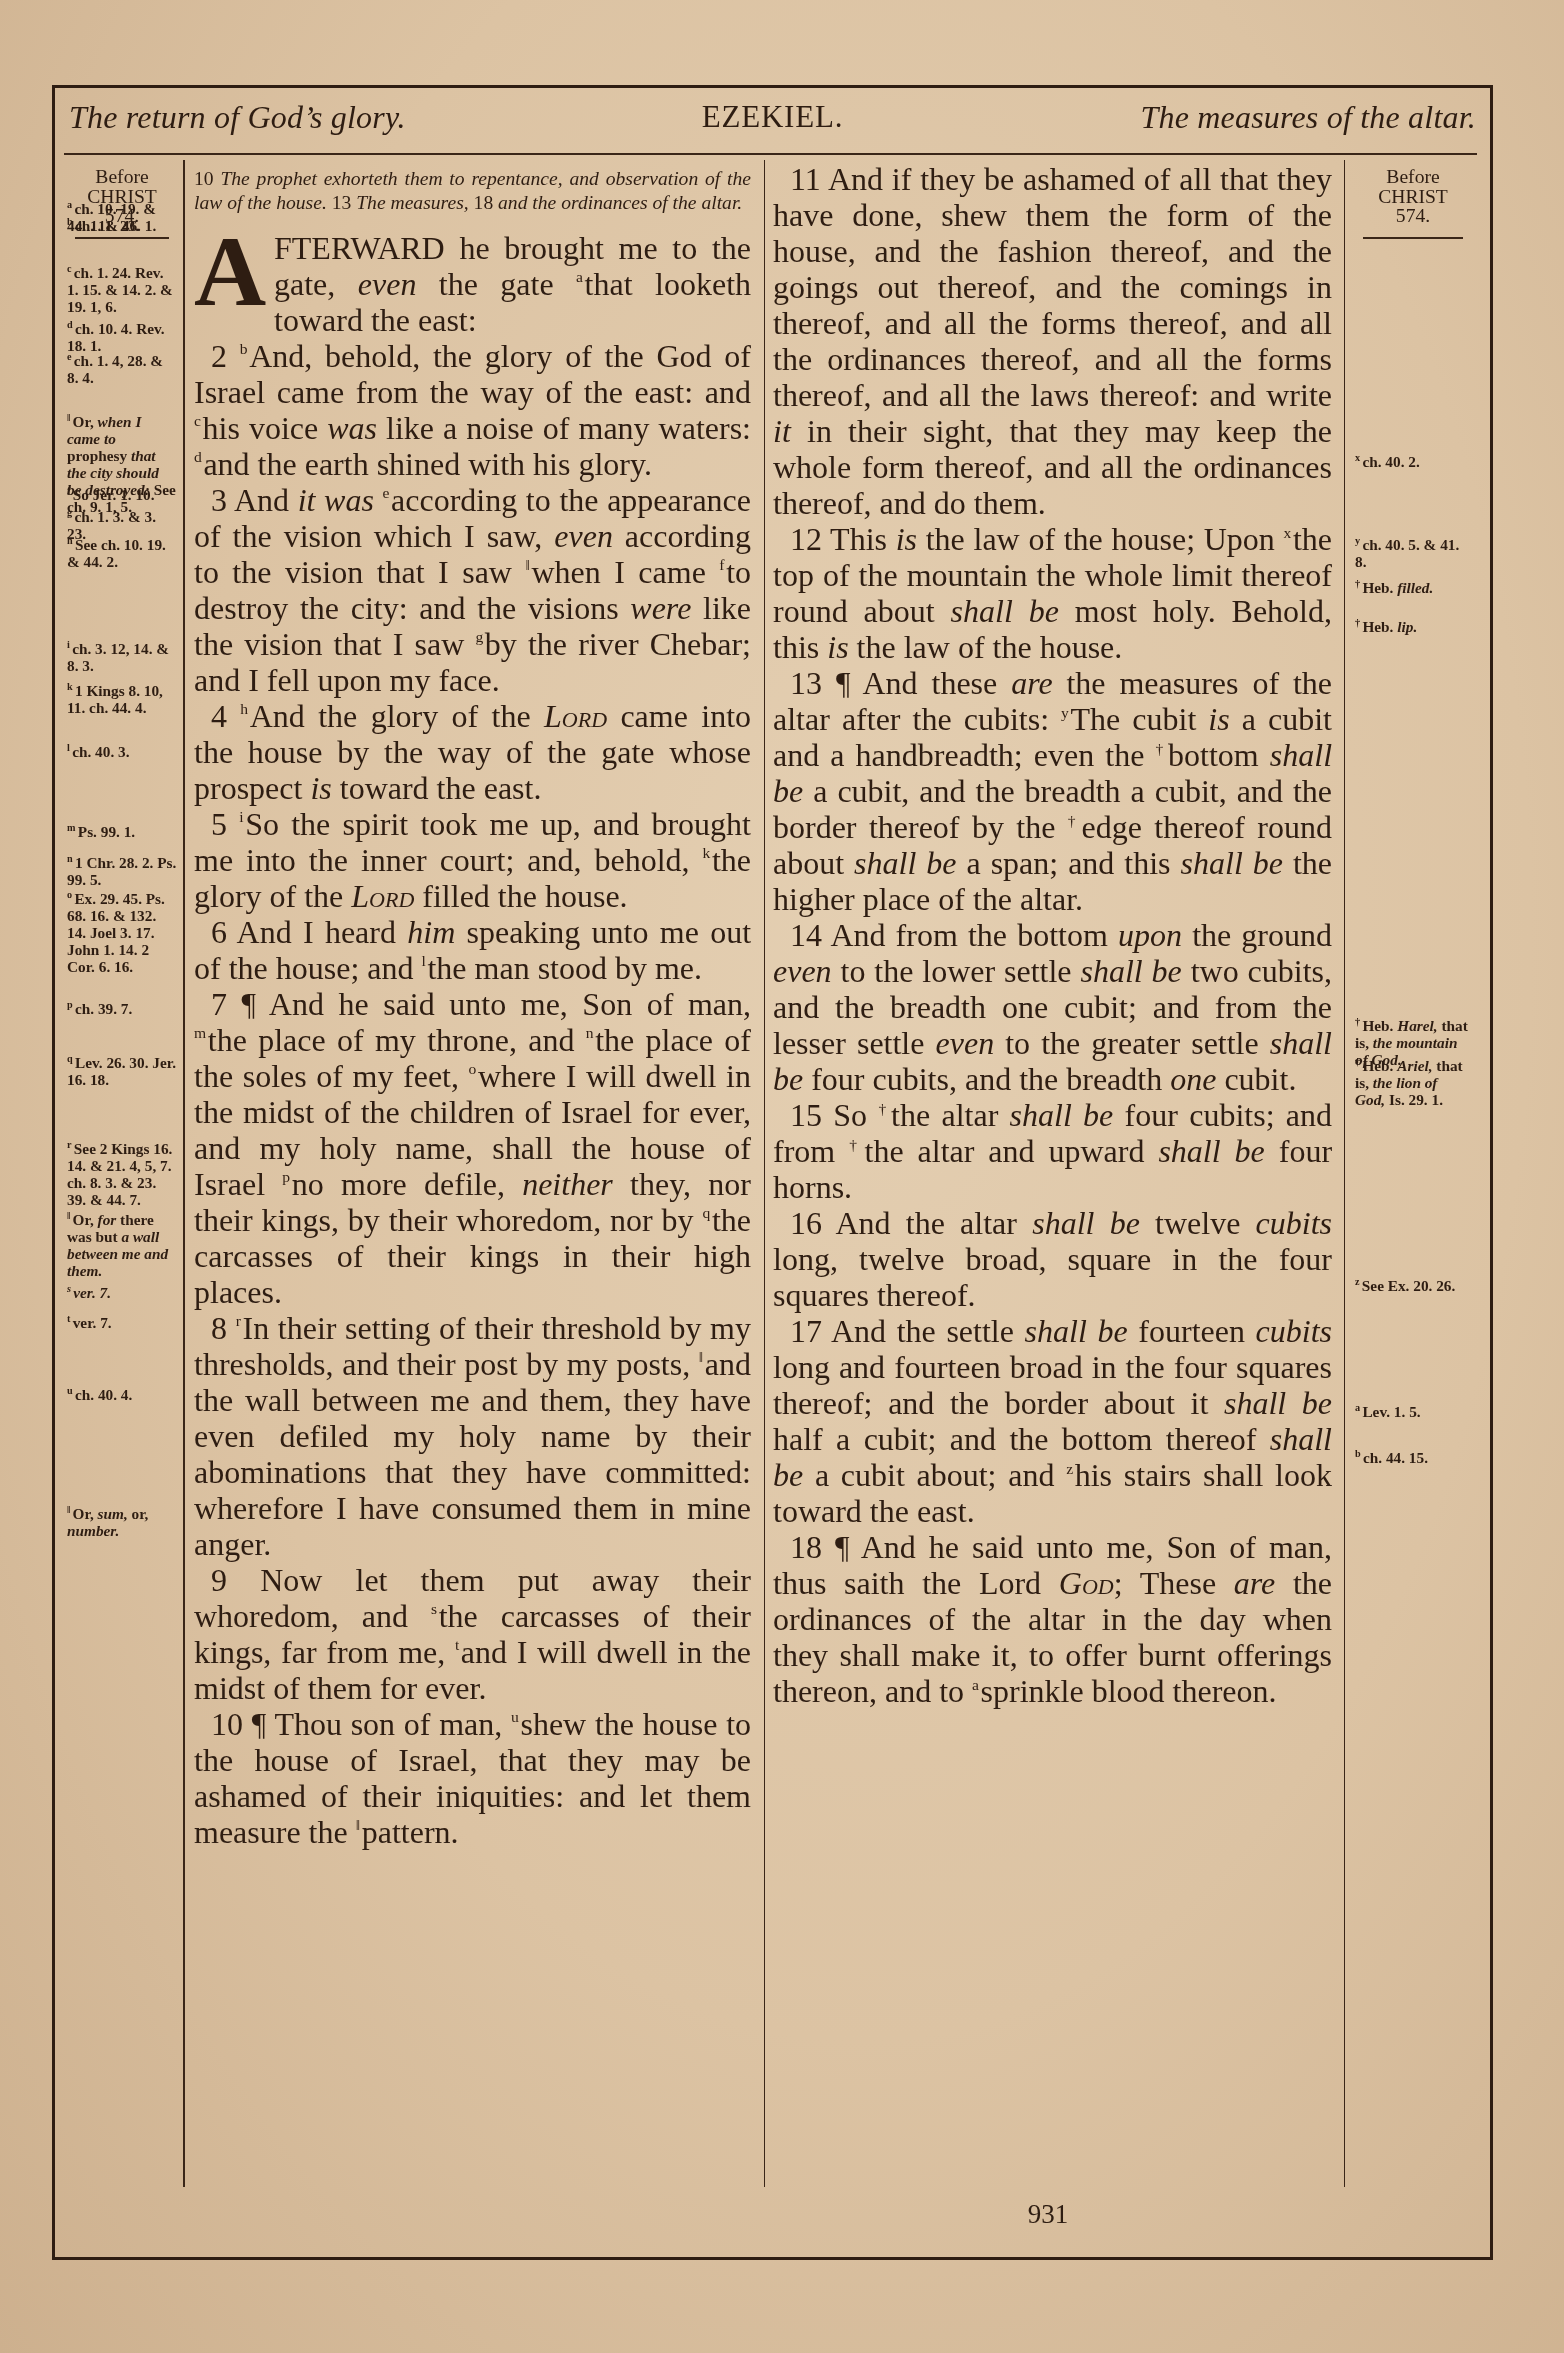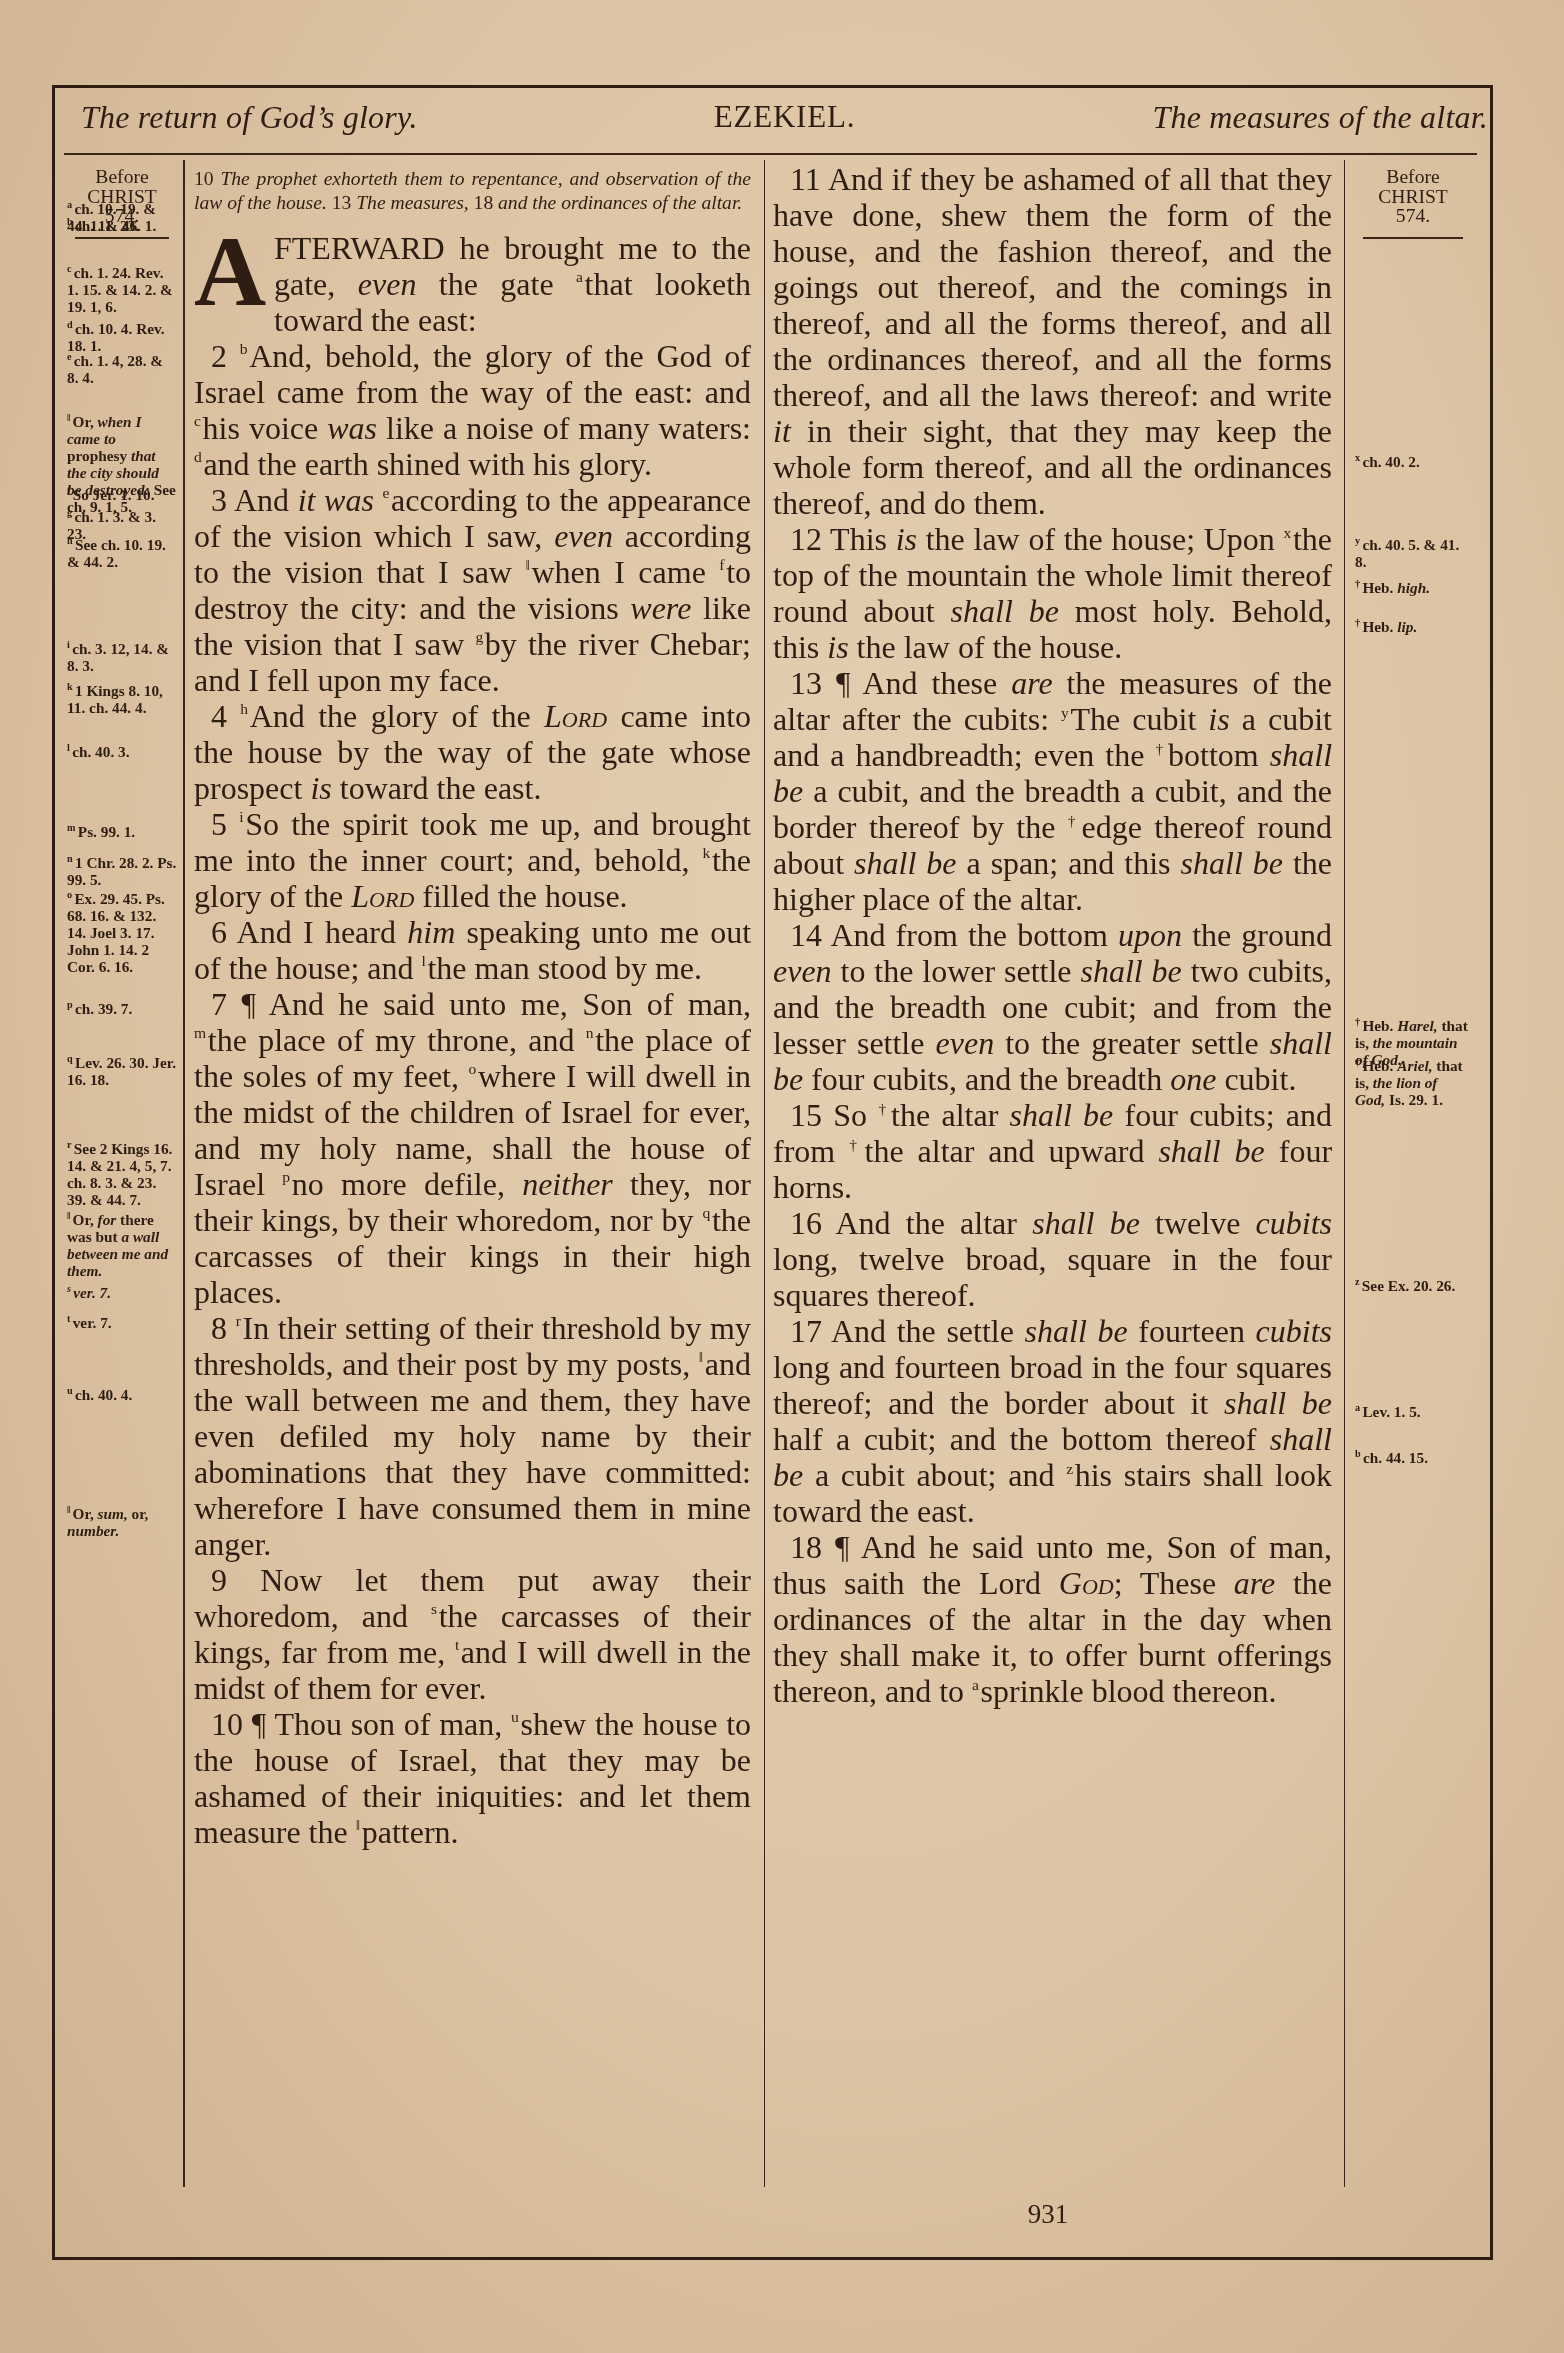--- a/index.html
+++ b/index.html
@@ -12,21 +12,21 @@
   }
   .paper {
     position: absolute; left: 0; top: 0; width: 1565px; height: 2354px;
     background: radial-gradient(ellipse at 55% 40%, #e4cfb2 0%, #dcc3a3 55%, #cdb08e 100%);
   }
   .frame {
     position: absolute; left: 52px; top: 85px; width: 1441px; height: 2175px;
     border: 3.1px solid #2e1d12; box-sizing: border-box;
   }
   .header {
-    position: absolute; left: 64px; top: 88px; width: 1441px; height: 64px;
+    position: absolute; left: 52px; top: 88px; width: 1441px; height: 64px;
     box-sizing: border-box;
   }
   .header .rh-left, .header .rh-right {
     position: absolute; top: 11px; font-style: italic; font-size: 32px; letter-spacing: 0.2px;
   }
   .header .rh-left { left: 17px; }
   .header .rh-right { right: 17px; }
   .header .rh-center {
     position: absolute; top: 11px; left: 0; right: 0; text-align: center; font-size: 31px; letter-spacing: 0.8px;
   }
@@ -147,21 +147,21 @@
 
 <div class="margin-col" id="margin-right" style="left:1355px; top:167px; width:116px; height:2034px;">
   <div class="date">
     <div>Before</div>
     <div>CHRIST</div>
     <div>574.</div>
     <div class="date-rule"></div>
   </div>
 <div class="note" style="top: 286px;"><span class="mk">x</span><span>ch. 40. 2.</span></div>
     <div class="note" style="top: 369px;"><span class="mk">y</span><span>ch. 40. 5. &amp; 41. 8.</span></div>
-    <div class="note" style="top: 412px;"><span class="mk">†</span><span><span>Heb. </span><span class="it">high.</span><span></span><span class="it"></span><span></span></span></div>
+    <div class="note" style="top: 412px;"><span class="mk">†</span><span><span>Heb. </span><span class="it">filled.</span><span></span><span class="it"></span><span></span></span></div>
     <div class="note" style="top: 451px;"><span class="mk">†</span><span><span>Heb. </span><span class="it">lip.</span><span></span><span class="it"></span><span></span></span></div>
     <div class="note" style="top: 850px;"><span class="mk">†</span><span><span>Heb. </span><span class="it">Harel,</span><span> that is, </span><span class="it">the mountain of God.</span><span></span></span></div>
     <div class="note" style="top: 890px;"><span class="mk">†</span><span><span>Heb. </span><span class="it">Ariel,</span><span> that is, </span><span class="it">the lion of God,</span><span> Is. 29. 1.</span></span></div>
     <div class="note" style="top: 1110px;"><span class="mk">z</span><span>See Ex. 20. 26.</span></div>
     <div class="note" style="top: 1236px;"><span class="mk">a</span><span>Lev. 1. 5.</span></div>
     <div class="note" style="top: 1282px;"><span class="mk">b</span><span>ch. 44. 15.</span></div>
   </div>
 
 <div class="pageno">931</div>
 

